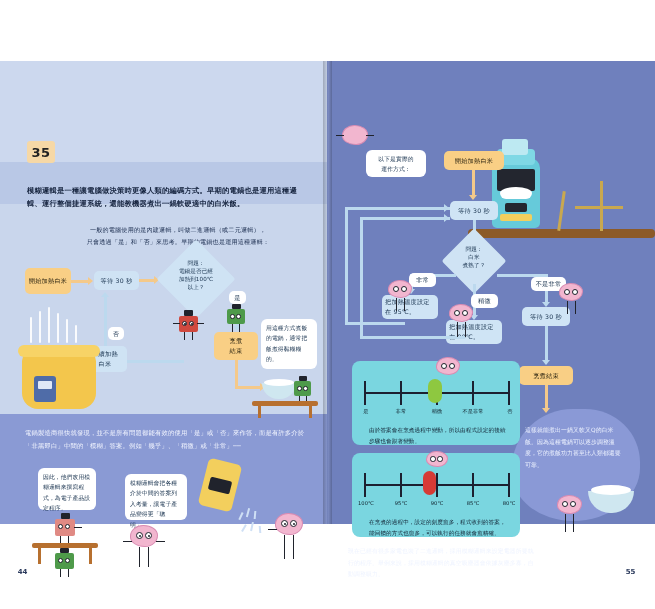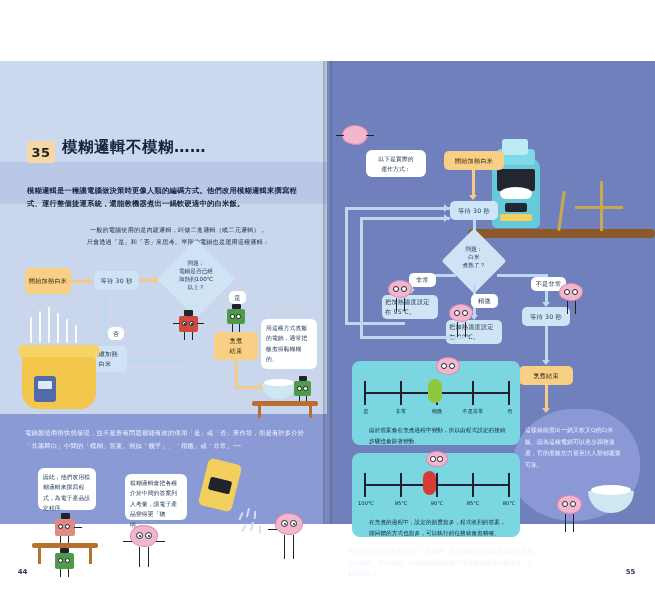--- a/index.html
+++ b/index.html
@@ -99,23 +99,22 @@
       <div class="lp-top"></div>
       <div class="lp-top2"></div>
       <div class="lp-mid"></div>
       <div class="lp-bot"></div>
     </div>
 
     <div class="numbox">
       <span>35</span>
     </div>
     <div class="h1">
-      <span class="l1">模糊邏輯不模糊……</span>
-    </div>
-    <div class="lede">模糊邏輯是一種讓電腦做決策時更像人類的編碼方式。他們改用模糊邏輯來撰寫程式、運行整個捷運系統，還能教機器煮出一鍋軟硬適中的白米飯。</div>
+    </div>
+    <div class="lede">模糊邏輯是一種讓電腦做決策時更像人類的編碼方式。早期的電鍋也是運用這種邏輯、運行整個捷運系統，還能教機器煮出一鍋軟硬適中的白米飯。</div>
     <div class="subnote">
       <div>一般的電腦使用的是內建邏輯，叫做二進邏輯（或二元邏輯），</div>
       <div>只會透過「是」和「否」來思考。早期的電鍋也是運用這種邏輯：</div>
     </div>
 
     <div class="box orange" style="left:25px;top:207px;width:46px;height:26px;">
       <span style="display:block;width:40px;">開始加熱白米</span>
     </div>
 
     <div class="arrow" style="left:71px;top:219px;width:17px;height:3px;"></div>

